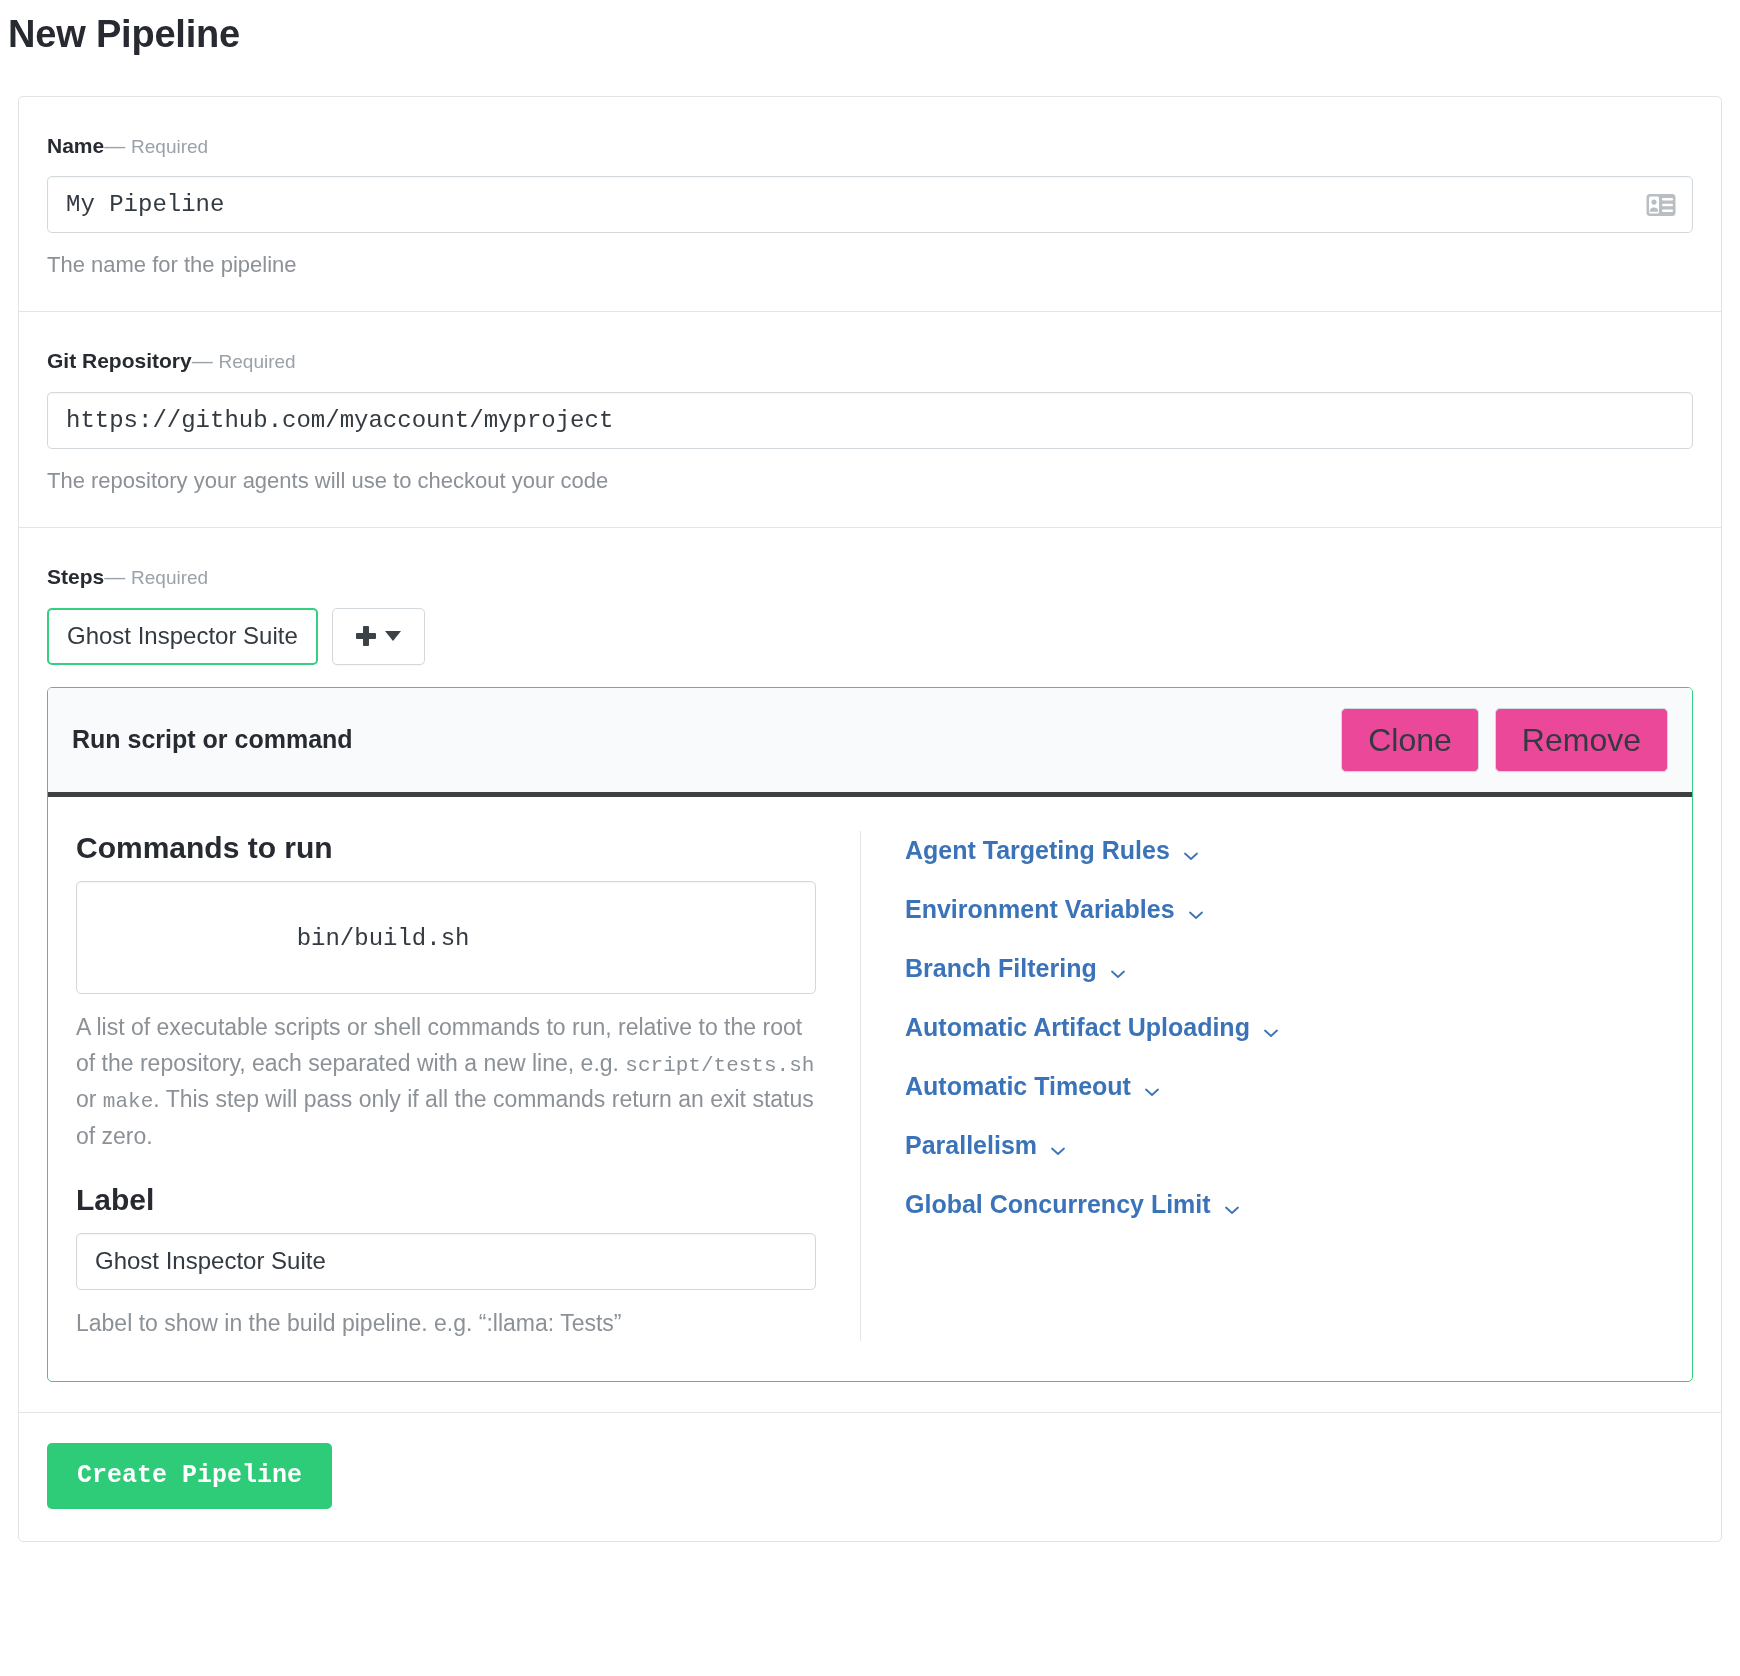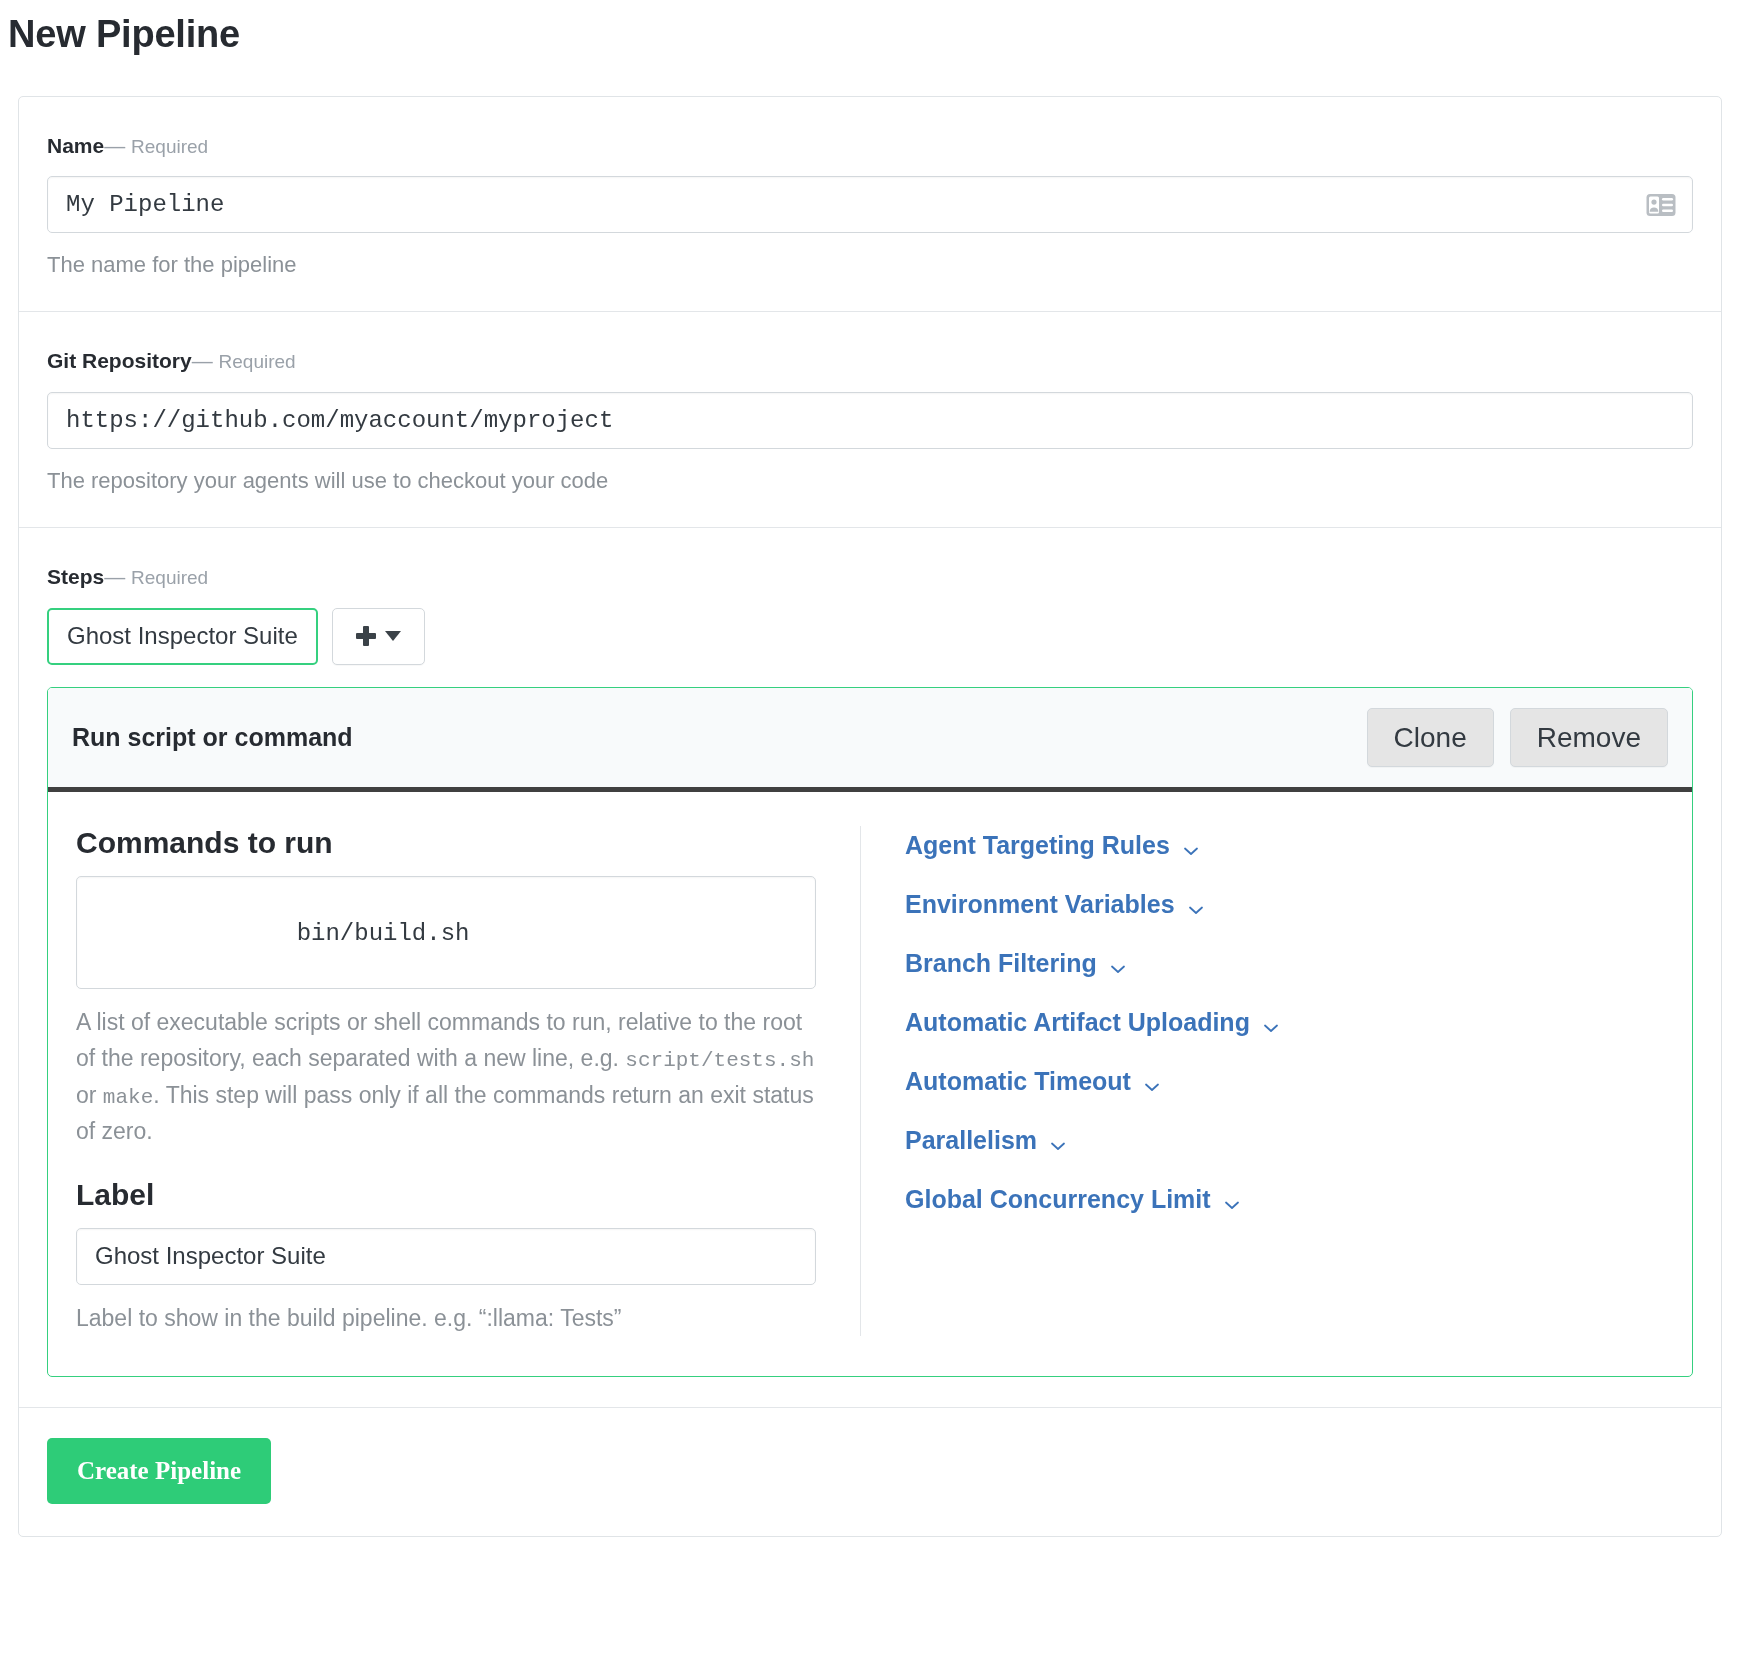--- a/index.html
+++ b/index.html
@@ -166,22 +166,22 @@
   }
   .step-panel-title {
     font-size: 25px;
     font-weight: 700;
     color: #272b31;
   }
   .panel-actions { display: flex; gap: 16px; }
   .panel-btn {
     border: 1px solid #d3d8dc;
     border-radius: 5px;
-    background: #e5e5e5;
-    font-size: 28px;
+    background: #ec4899;
+    font-size: 32px;
     color: #333a41;
     padding: 12px 26px;
     line-height: 1.2;
     font-family: "Liberation Sans", sans-serif;
     box-shadow: 0 1px 1px rgba(0,0,0,0.03);
   }
 
   .step-panel-body {
     display: flex;
     padding: 34px 28px 40px 28px;
@@ -274,21 +274,21 @@
     padding: 30px 28px 32px 28px;
   }
   .create-button {
     background: #2ecc78;
     color: #ffffff;
     font-size: 25px;
     font-weight: 600;
     border: none;
     border-radius: 5px;
     padding: 19px 30px;
-    font-family: Liberation Serif, serif;
+    font-family: Liberation Mono, monospace;
     line-height: 1.1;
   }
 </style>
 </head>
 <body>
 
 <div class="page">
 
   <h1 class="page-title">New Pipeline</h1>
 

